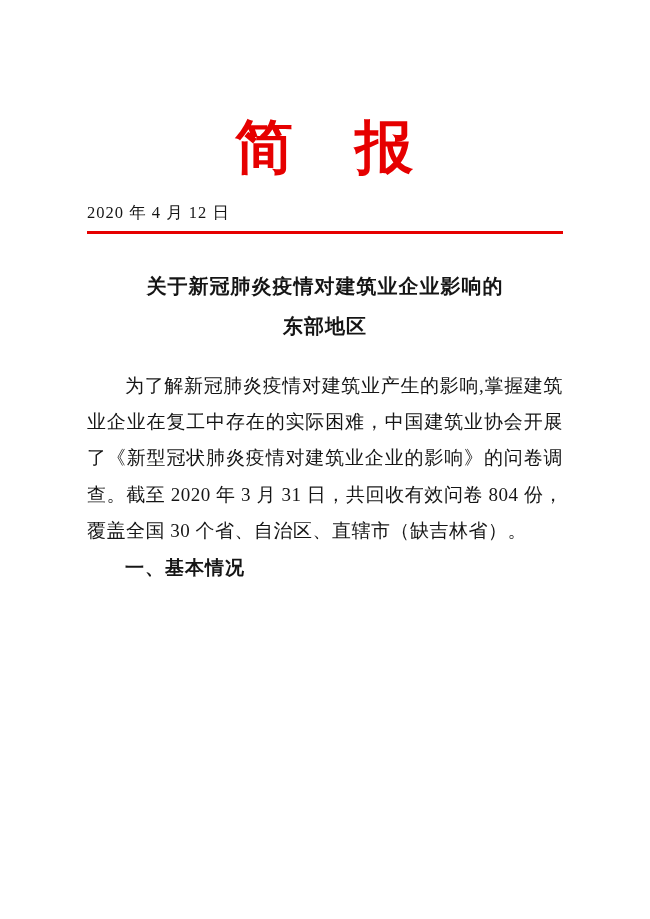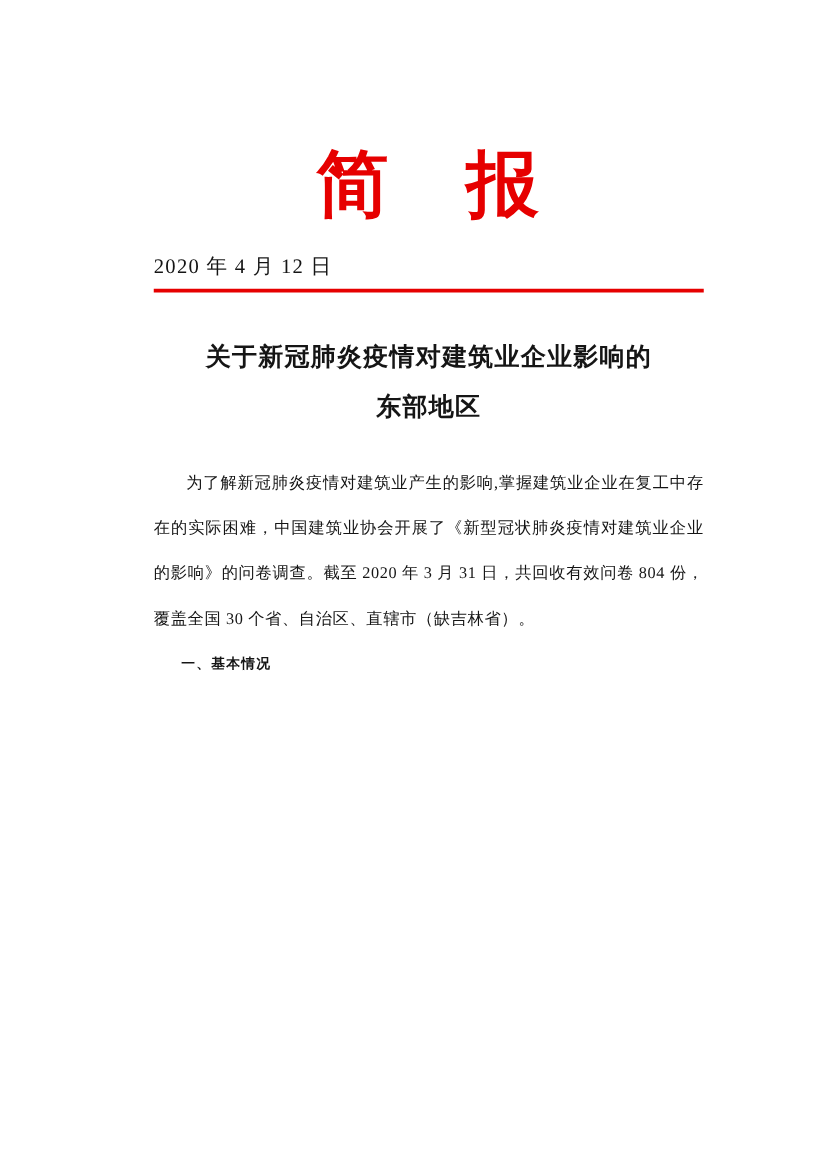--- a/index.html
+++ b/index.html
@@ -14,21 +14,20 @@
     position: relative;
     overflow: hidden;
   }
   .page {
     width: 650px;
     height: 919px;
     position: relative;
   }
   .content {
     padding: 0 87px;
-    margin-left: 36px;
   }
   .masthead-title {
     margin: 112px 0 0 0;
     text-align: center;
     color: var(--accent);
     font-size: 58px;
     font-weight: bold;
     line-height: 1.25;
     letter-spacing: 2px;
   }
@@ -57,33 +56,33 @@
   .report-title {
     margin: 32px 0 0 0;
     text-align: center;
     font-size: 20px;
     font-weight: bold;
     line-height: 40px;
     letter-spacing: 1px;
   }
   .body-para {
     margin: 0;
-    font-size: 13px;
+    font-size: 19px;
     line-height: 36.4px;
     text-align: justify;
     text-indent: 2em;
     letter-spacing: 0.5px;
     font-family: Liberation Serif, serif;
   }
   .body-para.first {
     margin-top: 22px;
   }
   .section-heading {
     margin: 0;
-    font-size: 11px;
+    font-size: 19px;
     line-height: 36.4px;
     font-weight: bold;
     font-family: "Liberation Sans", "DejaVu Sans", sans-serif;
     text-indent: 2em;
     letter-spacing: 1px;
   }
 </style>
 </head>
 <body>
 

